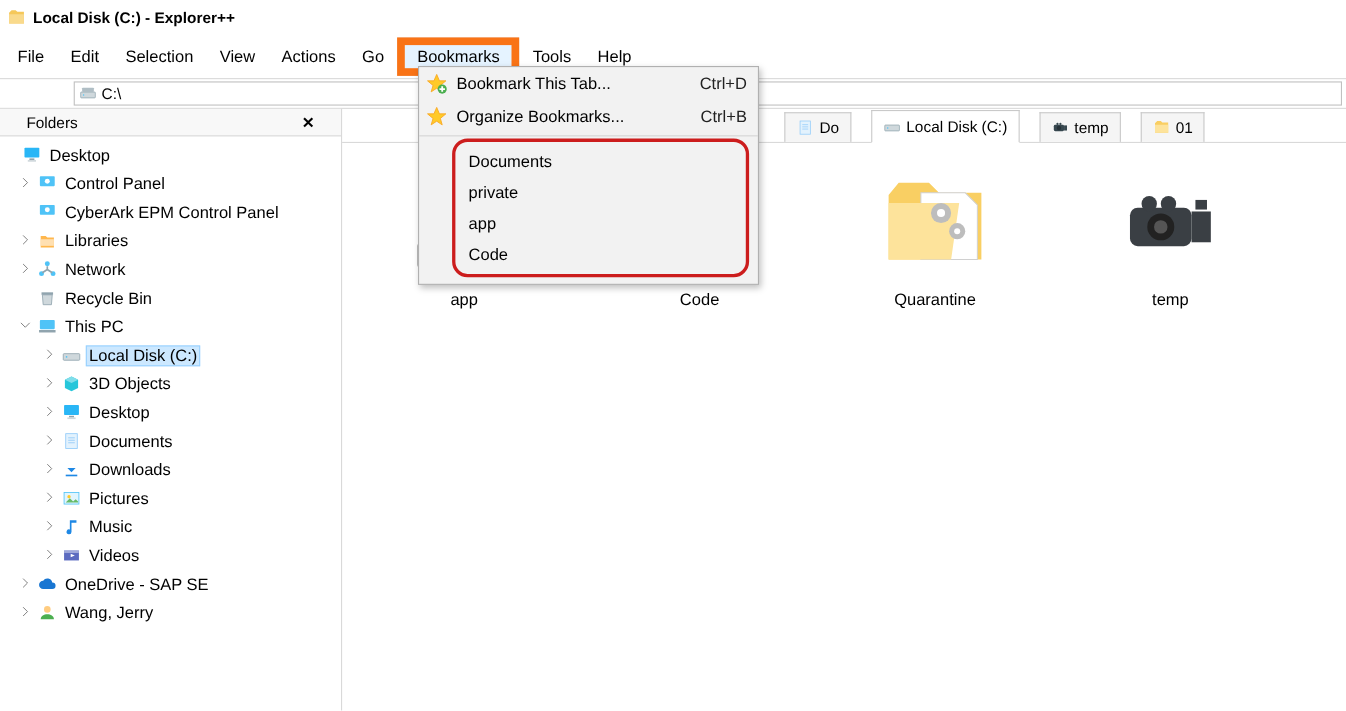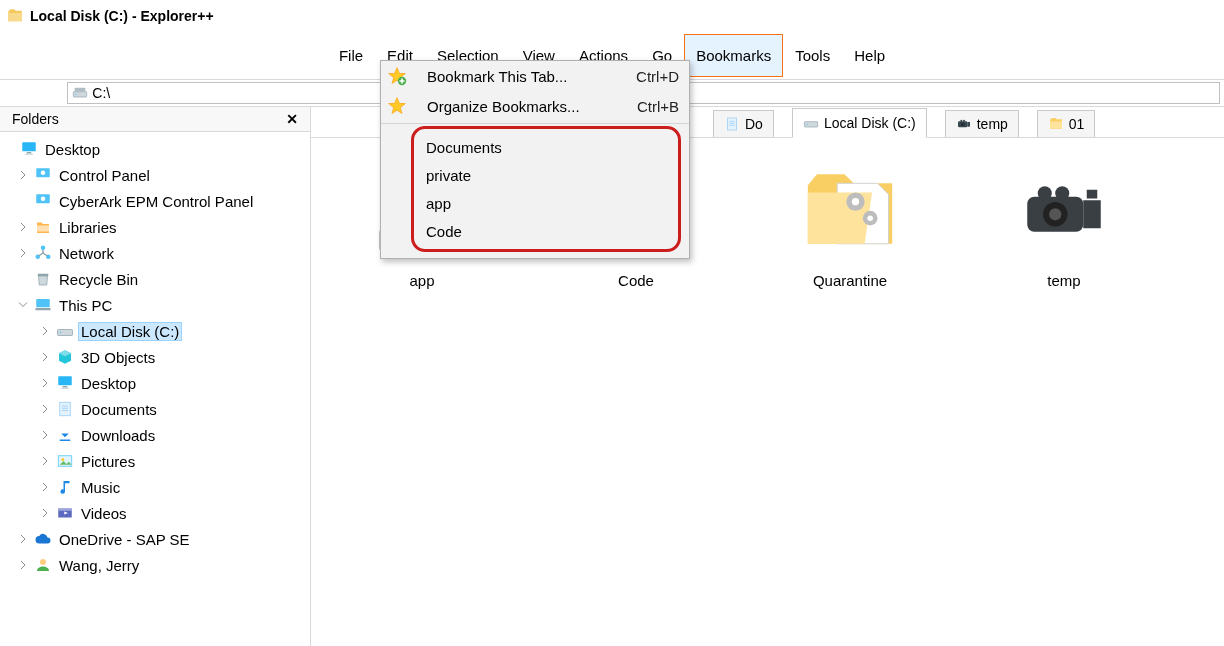--- a/index.html
+++ b/index.html
@@ -4,34 +4,34 @@
 <style>
   html,body{margin:0;padding:0;font-family:"Segoe UI",Tahoma,sans-serif;font-size:14px;color:#000;background:#fff;}
   body{width:1224px;height:646px;overflow:hidden;position:relative;}
 
   
   .title-bar{height:28px;display:flex;align-items:center;padding:2px 6px;}
   .title-bar .icon{width:18px;height:18px;margin-right:6px;}
   .title-bar .title{font-size:14px;font-weight:bold;}
 
   
-  .menu-bar{display:flex;align-items:center;padding:2px 4px;font-size:15px;justify-content:center;}
+  .menu-bar{display:flex;align-items:center;padding:2px 4px;font-size:15px;}
   .menu-bar .item{padding:3px 12px;cursor:default;}
-  .menu-bar .item.open{background:#e5f3ff;border:1px solid #f97316;padding:12px 11px;}
+  .menu-bar .item.open{background:#e5f3ff;border:7px solid #f97316;padding:2px 11px;}
 
   
   .addr-row{display:flex;align-items:center;border-top:1px solid #d9d9d9;border-bottom:1px solid #d9d9d9;height:26px;}
   .addr-label{padding:0 8px;font-size:14px;margin-top:44px;}
   .addr-box{flex:1;display:flex;align-items:center;border:1px solid #c0c0c0;height:20px;padding:0 4px;margin:2px 4px 2px 0;}
   .addr-box .driveico{width:16px;height:16px;margin-right:4px;}
 
   
   .main{display:flex;height:calc(646px - 28px - 28px - 28px);}
   .sidebar{width:310px;border-right:1px solid #d9d9d9;display:flex;flex-direction:column;position:relative;}
-  .sidebar-head{display:flex;align-items:center;justify-content:space-between;padding:4px 12px;font-size:14px;border-bottom:1px solid #d9d9d9;background:#f8f8f8;}
+  .sidebar-head{display:flex;align-items:center;justify-content:space-between;padding:4px 24px;font-size:14px;border-bottom:1px solid #d9d9d9;background:#f8f8f8;}
   .sidebar-head .close{font-weight:bold;cursor:pointer;}
   .tree{flex:1;overflow:auto;padding:4px 2px;font-size:15px;}
   .node{display:flex;align-items:center;height:26px;white-space:nowrap;gap:4px;}
   .node .chev{width:14px;text-align:center;color:#666;}
   .node .ico{width:18px;height:18px;flex:0 0 18px;}
   .node .lbl{padding:1px 3px;}
   .node.sel .lbl{background:#cce8ff;border:1px solid #99d1ff;padding:0 2px;}
   .depth0{padding-left:0;}
   .depth1{padding-left:14px;text-align:center;}
   .depth2{padding-left:36px;}
@@ -44,21 +44,21 @@
   .tab .tico{width:16px;height:16px;}
 
   
   .pane{flex:1;display:flex;flex-wrap:wrap;align-content:flex-start;padding:16px;gap:20px 24px;}
   .item-card{width:190px;display:flex;flex-direction:column;align-items:center;gap:8px;}
   .item-card .big{width:110px;height:110px;display:flex;align-items:center;justify-content:center;}
   .item-card .name{text-align:center;font-size:15px;}
 
   
   .dropdown{position:absolute;left:380px;top:60px;width:308px;border:1px solid #b0b0b0;background:#f2f2f2;box-shadow:2px 3px 6px rgba(0,0,0,.25);z-index:50;}
-  .dropdown .row{display:flex;align-items:center;height:30px;padding:0 10px 0 6px;font-size:15px;gap:12px;}
+  .dropdown .row{display:flex;align-items:center;height:30px;padding:0 10px 0 6px;font-size:15px;}
   .dropdown .row .rico{width:20px;height:20px;margin-right:8px;}
   .dropdown .row .txt{flex:1;}
   .dropdown .row .accel{color:#222;}
   .dropdown .sep{height:1px;background:#d4d4d4;margin:2px 0;}
   .dropdown .bookmark-block{margin:2px 8px 6px 30px;border:3px solid #cc1d1d;border-radius:14px;padding:4px 0;}
   .dropdown .book-row{height:28px;display:flex;align-items:center;padding:0 12px;font-size:15px;}
 
   
   .chev-svg{fill:none;stroke:#666;stroke-width:1.5;}
 </style>

